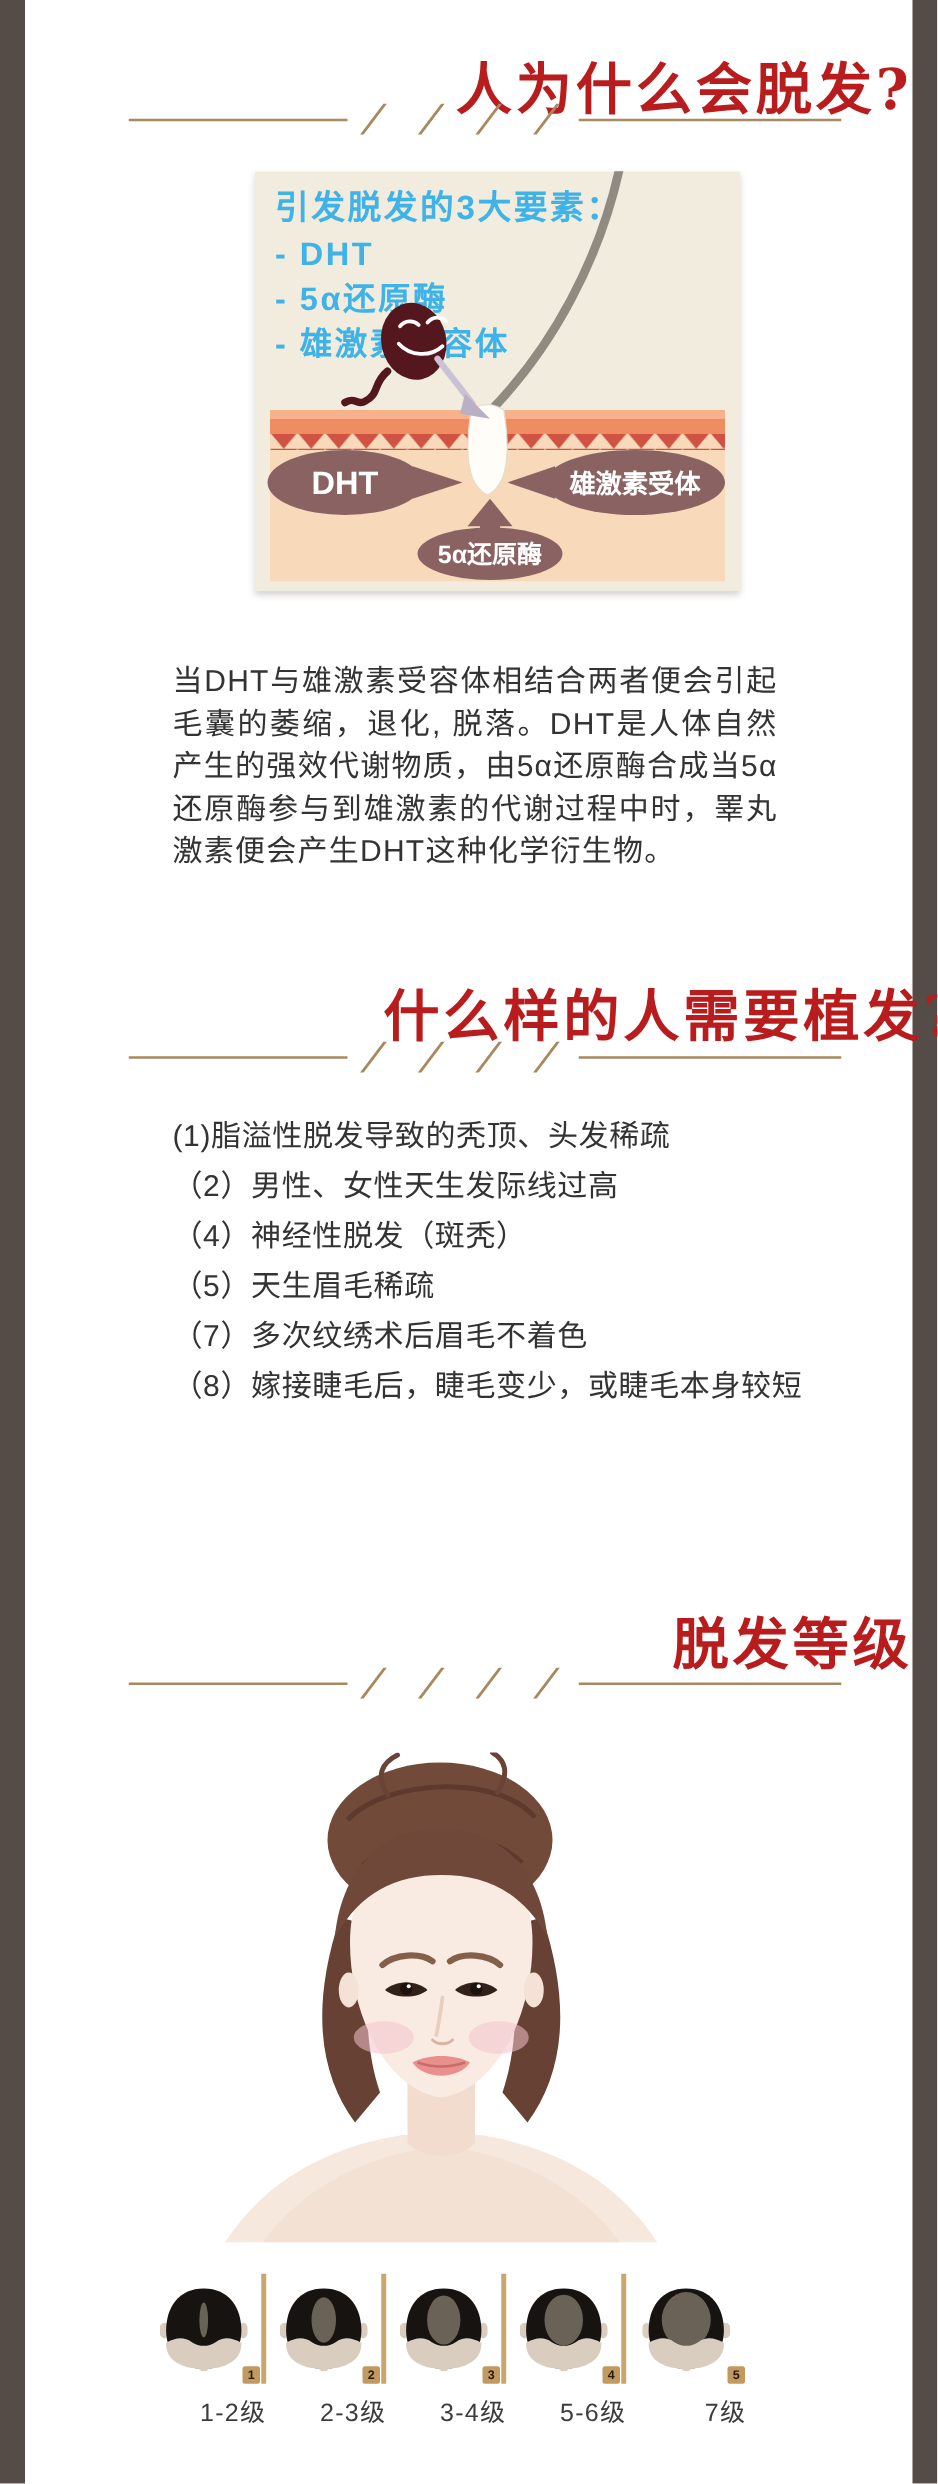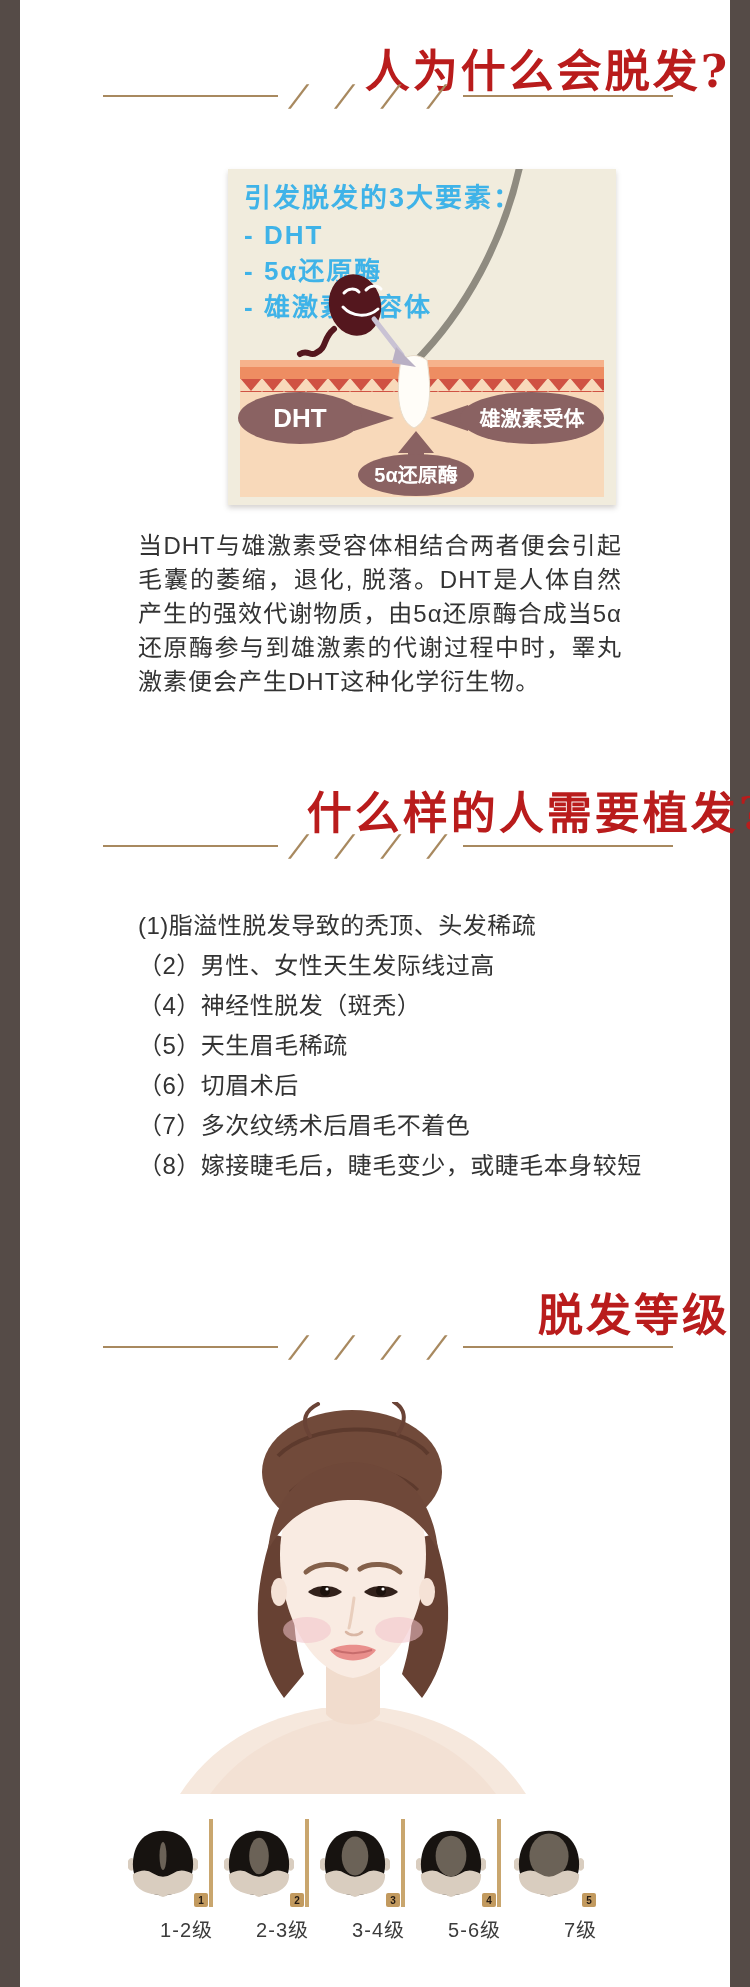--- a/index.html
+++ b/index.html
@@ -19,31 +19,31 @@
   .divider{position:absolute;left:103px;width:570px;height:32px;display:flex;align-items:center;}
   #divider1{top:80px;}
   #divider2{top:830px;}
   #divider3{top:1331px;}
   .d-line{height:2px;background:#a8895f;}
   .d-line.l{width:175px;}
   .d-line.r{flex:1;}
   .d-slashes{color:#a8895f;font-size:30px;line-height:30px;margin:0 12px;
     letter-spacing:5px;transform:skewX(-16deg);font-family:"DejaVu Sans Mono",monospace;}
 
-  .illustration{position:absolute;left:228px;top:137px;width:388px;height:336px;
-    box-shadow:0 3px 5px rgba(90,80,70,.25);margin-top:32px;}
+  .illustration{position:absolute;left:204px;top:137px;width:388px;height:336px;
+    box-shadow:0 3px 5px rgba(90,80,70,.25);}
   .illustration svg{display:block;}
   .blue-head{fill:#3fb3e8;font-size:27px;font-weight:bold;letter-spacing:2px;}
   .blue-item{fill:#3fb3e8;font-size:26px;font-weight:bold;letter-spacing:2px;}
   .elabel{fill:#ffffff;font-weight:bold;text-anchor:middle;}
 
   .paragraph{position:absolute;left:138px;top:505px;width:484px;
     font-size:24px;line-height:34px;color:#333;letter-spacing:1px;text-align:justify;}
 
-  .need-list{position:absolute;left:138px;top:890px;width:524px;margin-top:16px;}
+  .need-list{position:absolute;left:138px;top:890px;width:524px;}
   .need-item{height:40px;line-height:40px;font-size:24px;color:#333;letter-spacing:0.5px;white-space:nowrap;}
 
   .photo{position:absolute;left:150px;top:1402px;width:440px;height:392px;}
 
   .grades-row{position:absolute;left:117px;top:1819px;display:flex;}
   .grade-cell{position:relative;width:96px;height:88px;box-sizing:border-box;}
   .grade-cell.bordered{border-right:4px solid #c9a66e;}
   .grade-cell svg{display:block;width:70px;height:86px;margin:1px auto 0;}
   .num-badge{position:absolute;right:1px;bottom:0;width:14px;height:14px;
     background:#c29a5f;color:#241a12;font-size:10px;font-weight:bold;
@@ -124,21 +124,20 @@
     <span class="d-line l"></span>
     <span class="d-slashes">/ / / /</span>
     <span class="d-line r"></span>
   </div>
 
   <div class="need-list">
     <div class="need-item">(1)脂溢性脱发导致的秃顶、头发稀疏</div>
     <div class="need-item">（2）男性、女性天生发际线过高</div>
     <div class="need-item">（4）神经性脱发（斑秃）</div>
     <div class="need-item">（5）天生眉毛稀疏</div>
-    <div class="need-item">（6）切眉术后</div>
     <div class="need-item">（7）多次纹绣术后眉毛不着色</div>
     <div class="need-item">（8）嫁接睫毛后，睫毛变少，或睫毛本身较短</div>
   </div>
 
   <h1 id="title3" class="sec-title">脱发等级</h1>
   <div id="divider3" class="divider">
     <span class="d-line l"></span>
     <span class="d-slashes">/ / / /</span>
     <span class="d-line r"></span>
   </div>

